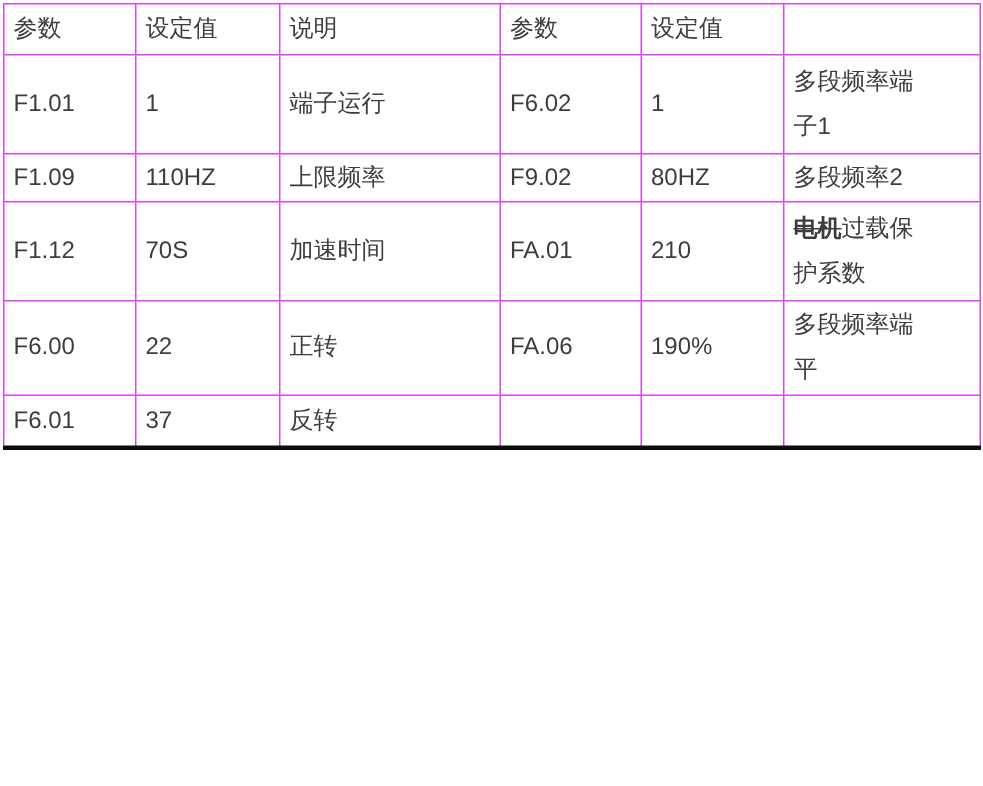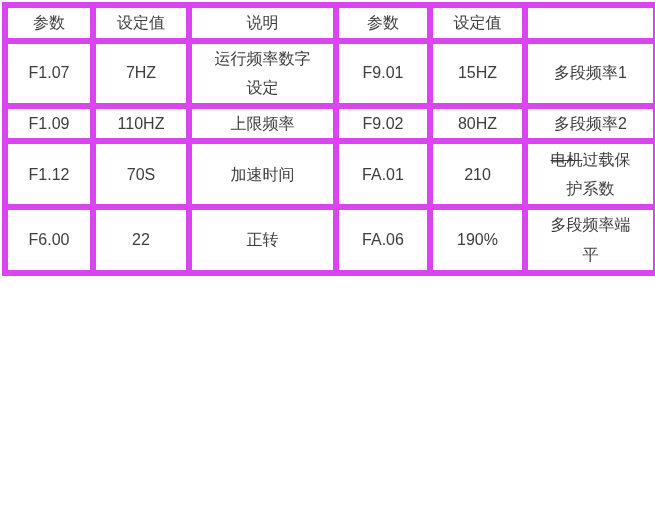--- a/index.html
+++ b/index.html
@@ -15,32 +15,33 @@
     border-collapse: collapse;
     table-layout: fixed;
     width: 651px;
     margin: 2px 1px 0 2px;
     color: #3d3d3d;
     border: 1px solid #262626;
     border-bottom: 3px solid #0d0d0d;
   }
   .param-table th,
   .param-table td {
-    border: 6px solid #d946ef;
-    text-align: center;
+    border: 1px solid #d946ef;
+    text-align: left;
     vertical-align: middle;
     font-weight: normal;
     font-size: 16px;
     line-height: 1.85;
     white-space: pre-line;
-    padding: 0 20px;
+    padding: 0 6px;
     overflow: hidden;
   }
   .strike {
     text-decoration: line-through;
+    font-weight: bold;
   }
 </style>
 </head>
 <body>
 
 <table class="param-table">
   <colgroup>
     <col style="width:88px">
     <col style="width:96px">
     <col style="width:147px">
@@ -52,28 +53,28 @@
     <tr style="height:34px">
       <th>参数</th>
       <th>设定值</th>
       <th>说明</th>
       <th>参数</th>
       <th>设定值</th>
       <th></th>
     </tr>
   </thead>
   <tbody>
-    <tr style="height:60px">
-      <td>F1.07</td>
-      <td>7HZ</td>
-      <td>运行频率数字
-设定</td>
-      <td>F9.01</td>
-      <td>15HZ</td>
-      <td>多段频率1</td>
+    <tr style="height:66px">
+      <td>F1.01</td>
+      <td>1</td>
+      <td>端子运行</td>
+      <td>F6.02</td>
+      <td>1</td>
+      <td>多段频率端
+子1</td>
     </tr>
     <tr style="height:32px">
       <td>F1.09</td>
       <td>110HZ</td>
       <td>上限频率</td>
       <td>F9.02</td>
       <td>80HZ</td>
       <td>多段频率2</td>
     </tr>
     <tr style="height:66px">
@@ -87,14 +88,22 @@
     </tr>
     <tr style="height:63px">
       <td>F6.00</td>
       <td>22</td>
       <td>正转</td>
       <td>FA.06</td>
       <td>190%</td>
       <td>多段频率端
 平</td>
     </tr>
+    <tr style="height:35px">
+      <td>F6.01</td>
+      <td>37</td>
+      <td>反转</td>
+      <td></td>
+      <td></td>
+      <td></td>
+    </tr>
   </tbody>
 </table>
 
 </body></html>

